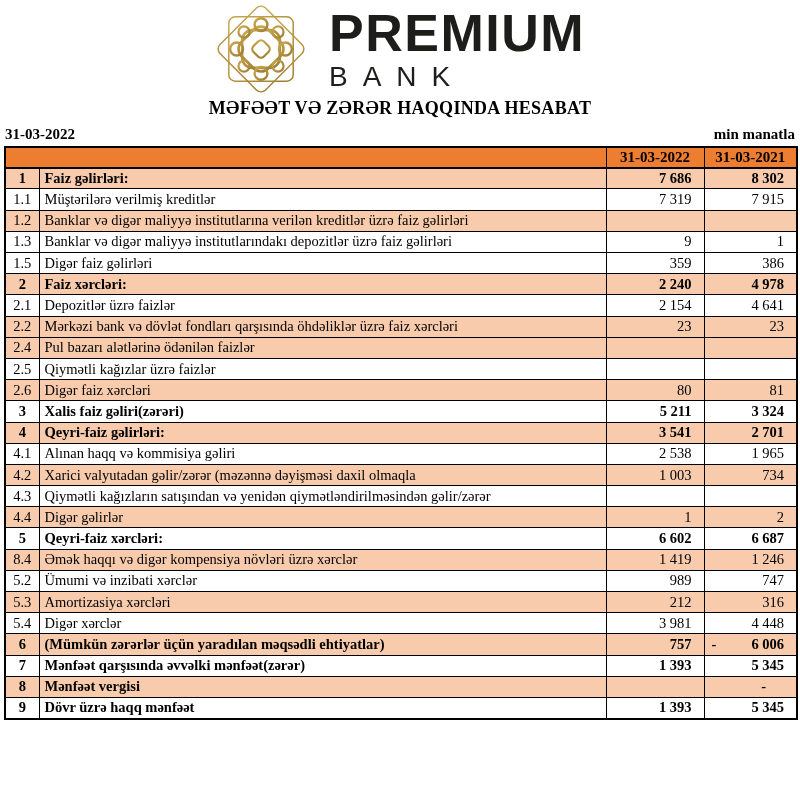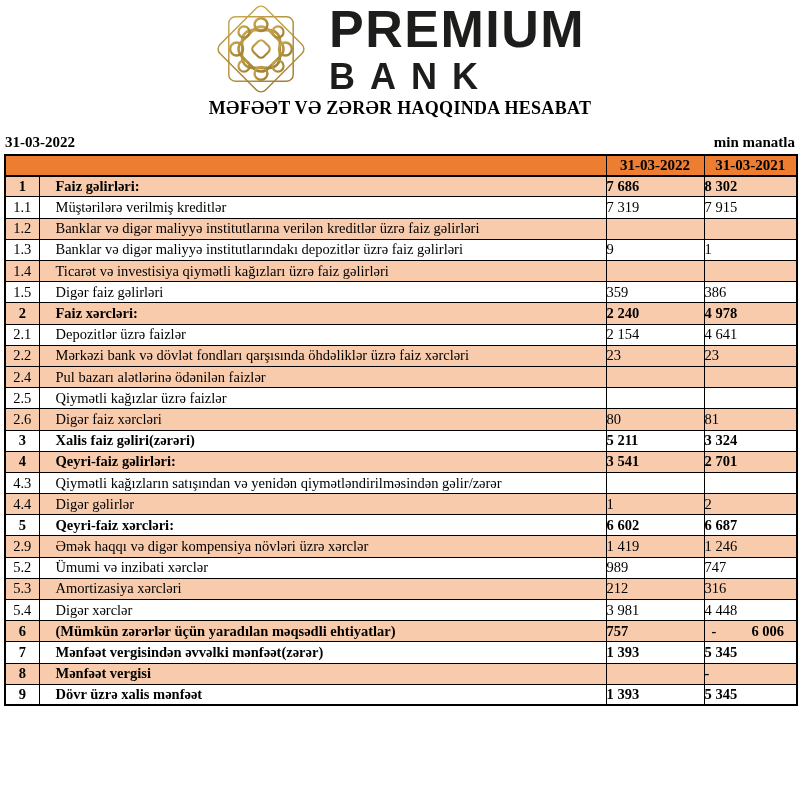--- a/index.html
+++ b/index.html
@@ -20,27 +20,27 @@
     display:flex;justify-content:center;align-items:center;
     gap:22px;height:94px;padding-top:4px;
   }
   .logo{width:92px;height:92px;flex:0 0 auto;}
   .wordmark{display:flex;flex-direction:column;align-items:flex-start;}
   .brand-name{
     font-family:"Liberation Sans",sans-serif;font-weight:700;
     font-size:52px;line-height:1;letter-spacing:1.5px;color:var(--brand_text);
   }
   .brand-sub{
-    font-family:"Liberation Sans",sans-serif;font-weight:700;
-    font-size:36px;line-height:1.05;letter-spacing:15px;color:var(--brand_text);
+    font-family:"Liberation Sans",sans-serif;font-weight:400;
+    font-size:28px;line-height:1.05;letter-spacing:15px;color:var(--brand_text);
     margin-top:3px;
   }
   
   .title{
-    margin:4px 0 12px;text-align:center;font-size:18px;font-weight:700;
+    margin:4px 0 4px;text-align:center;font-size:18px;font-weight:700;
     letter-spacing:.3px;line-height:1.2;
   }
   .meta{
     display:flex;justify-content:space-between;align-items:flex-end;
     font-size:15px;font-weight:700;padding:1px 5px 3px 5px;line-height:1.2;
   }
   
   table{
     width:792px;margin:0 4px;border-collapse:collapse;table-layout:fixed;
     font-size:14.5px;border:2.5px solid var(--border_color);
@@ -54,22 +54,22 @@
     height:21.2px;padding:0;vertical-align:middle;
     overflow:hidden;white-space:nowrap;
   }
   thead th{
     background:var(--header_bg);font-weight:700;text-align:center;
     border-bottom:2px solid var(--border_color);font-size:15px;
   }
   tr.band td{background:var(--band_bg);}
   tr.bold td{font-weight:700;}
   .c-no{text-align:center;}
-  .c-label{text-align:left;padding-left:16px;}
-  .c-num{text-align:left;padding-right:12px;}
+  .c-label{text-align:left;padding-left:5px;}
+  .c-num{text-align:right;padding-right:12px;}
   td.dash{padding-right:30px;}
   td.neg{padding-right:12px;}
   .negwrap{display:flex;justify-content:space-between;padding-left:7px;}
 </style>
 </head>
 <body>
 
 <div class="page">
 
   <div class="brand">
@@ -142,26 +142,20 @@
           <td class="c-label">Banklar və digər maliyyə institutlarına verilən kreditlər üzrə faiz gəlirləri</td>
           <td class="c-num"></td>
           <td class="c-num"></td>
         </tr>
         <tr>
           <td class="c-no">1.3</td>
           <td class="c-label">Banklar və digər maliyyə institutlarındakı depozitlər üzrə faiz gəlirləri</td>
           <td class="c-num">9</td>
           <td class="c-num">1</td>
         </tr>
-        <tr class="band">
-          <td class="c-no">1.4</td>
-          <td class="c-label">Ticarət və investisiya qiymətli kağızları üzrə faiz gəlirləri</td>
-          <td class="c-num"></td>
-          <td class="c-num"></td>
-        </tr>
         <tr>
           <td class="c-no">1.5</td>
           <td class="c-label">Digər faiz gəlirləri</td>
           <td class="c-num">359</td>
           <td class="c-num">386</td>
         </tr>
         <tr class="band bold">
           <td class="c-no">2</td>
           <td class="c-label">Faiz xərcləri:</td>
           <td class="c-num">2 240</td>
@@ -203,39 +197,51 @@
           <td class="c-num">5 211</td>
           <td class="c-num">3 324</td>
         </tr>
         <tr class="band bold">
           <td class="c-no">4</td>
           <td class="c-label">Qeyri-faiz gəlirləri:</td>
           <td class="c-num">3 541</td>
           <td class="c-num">2 701</td>
         </tr>
         <tr>
+          <td class="c-no">4.1</td>
+          <td class="c-label">Alınan haqq və kommisiya gəliri</td>
+          <td class="c-num">2 538</td>
+          <td class="c-num">1 965</td>
+        </tr>
+        <tr class="band">
+          <td class="c-no">4.2</td>
+          <td class="c-label">Xarici valyutadan gəlir/zərər (məzənnə dəyişməsi daxil olmaqla</td>
+          <td class="c-num">1 003</td>
+          <td class="c-num">734</td>
+        </tr>
+        <tr>
           <td class="c-no">4.3</td>
           <td class="c-label">Qiymətli kağızların satışından və yenidən qiymətləndirilməsindən gəlir/zərər</td>
           <td class="c-num"></td>
           <td class="c-num"></td>
         </tr>
         <tr class="band">
           <td class="c-no">4.4</td>
           <td class="c-label">Digər gəlirlər</td>
           <td class="c-num">1</td>
           <td class="c-num">2</td>
         </tr>
         <tr class="bold">
           <td class="c-no">5</td>
           <td class="c-label">Qeyri-faiz xərcləri:</td>
           <td class="c-num">6 602</td>
           <td class="c-num">6 687</td>
         </tr>
         <tr class="band">
-          <td class="c-no">2.9</td>
+          <td class="c-no">8.4</td>
           <td class="c-label">Əmək haqqı və digər kompensiya növləri üzrə xərclər</td>
           <td class="c-num">1 419</td>
           <td class="c-num">1 246</td>
         </tr>
         <tr>
           <td class="c-no">5.2</td>
           <td class="c-label">Ümumi və inzibati xərclər</td>
           <td class="c-num">989</td>
           <td class="c-num">747</td>
         </tr>
@@ -257,32 +263,32 @@
           <td class="c-num">757</td>
           <td class="c-num neg">
             <div class="negwrap">
               <span>-</span>
               <span>6 006</span>
             </div>
           </td>
         </tr>
         <tr class="bold">
           <td class="c-no">7</td>
-          <td class="c-label">Mənfəət vergisindən əvvəlki mənfəət(zərər)</td>
+          <td class="c-label">Mənfəət qarşısında əvvəlki mənfəət(zərər)</td>
           <td class="c-num">1 393</td>
           <td class="c-num">5 345</td>
         </tr>
         <tr class="band bold">
           <td class="c-no">8</td>
           <td class="c-label">Mənfəət vergisi</td>
           <td class="c-num"></td>
           <td class="c-num dash">-</td>
         </tr>
         <tr class="bold">
           <td class="c-no">9</td>
-          <td class="c-label">Dövr üzrə xalis mənfəət</td>
+          <td class="c-label">Dövr üzrə haqq mənfəət</td>
           <td class="c-num">1 393</td>
           <td class="c-num">5 345</td>
         </tr>
       </tbody>
   </table>
 
 </div>
 
 </body></html>

